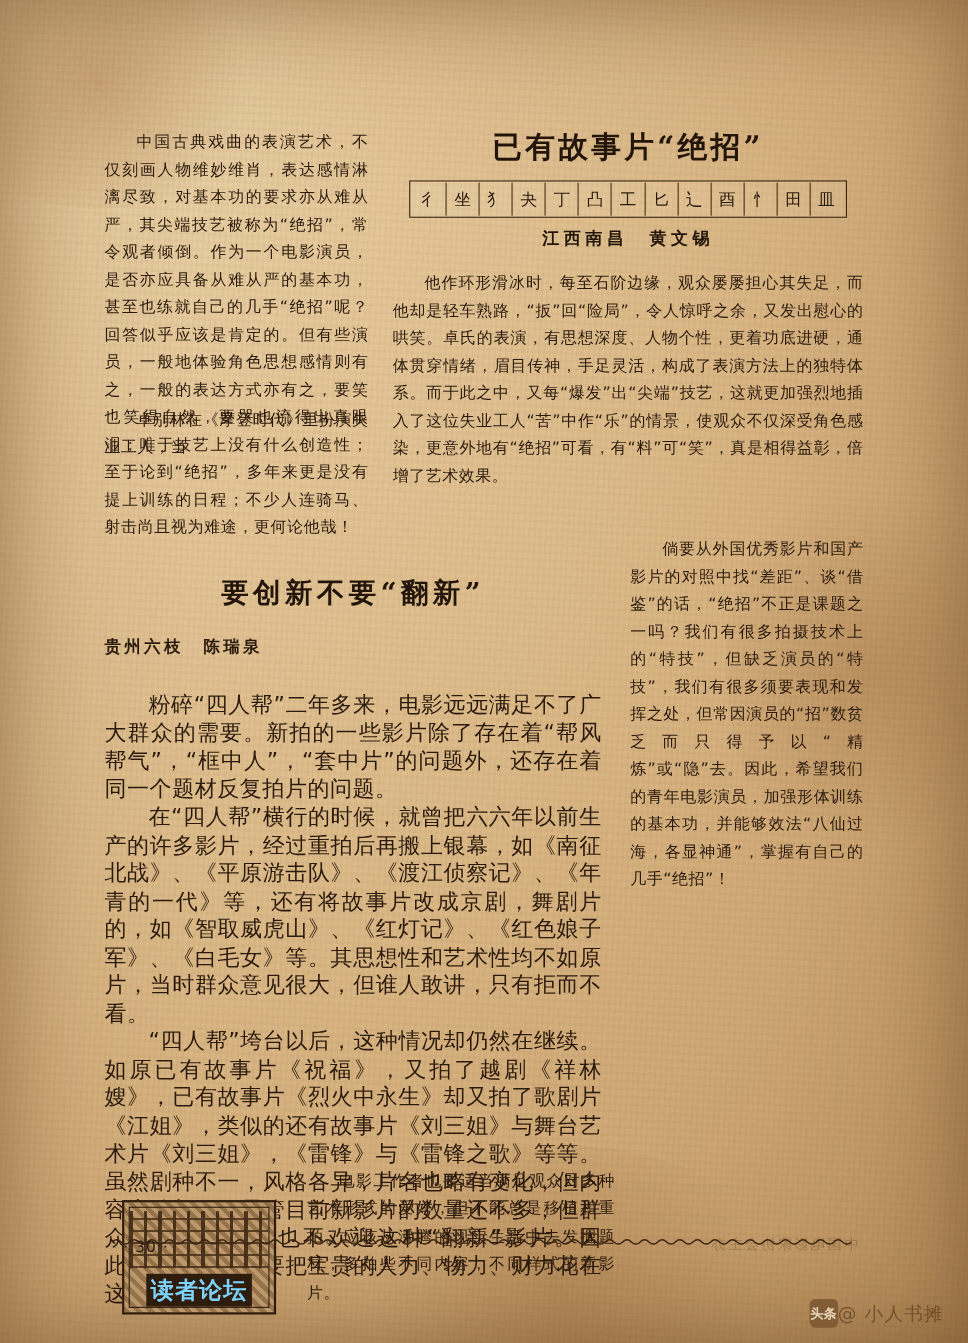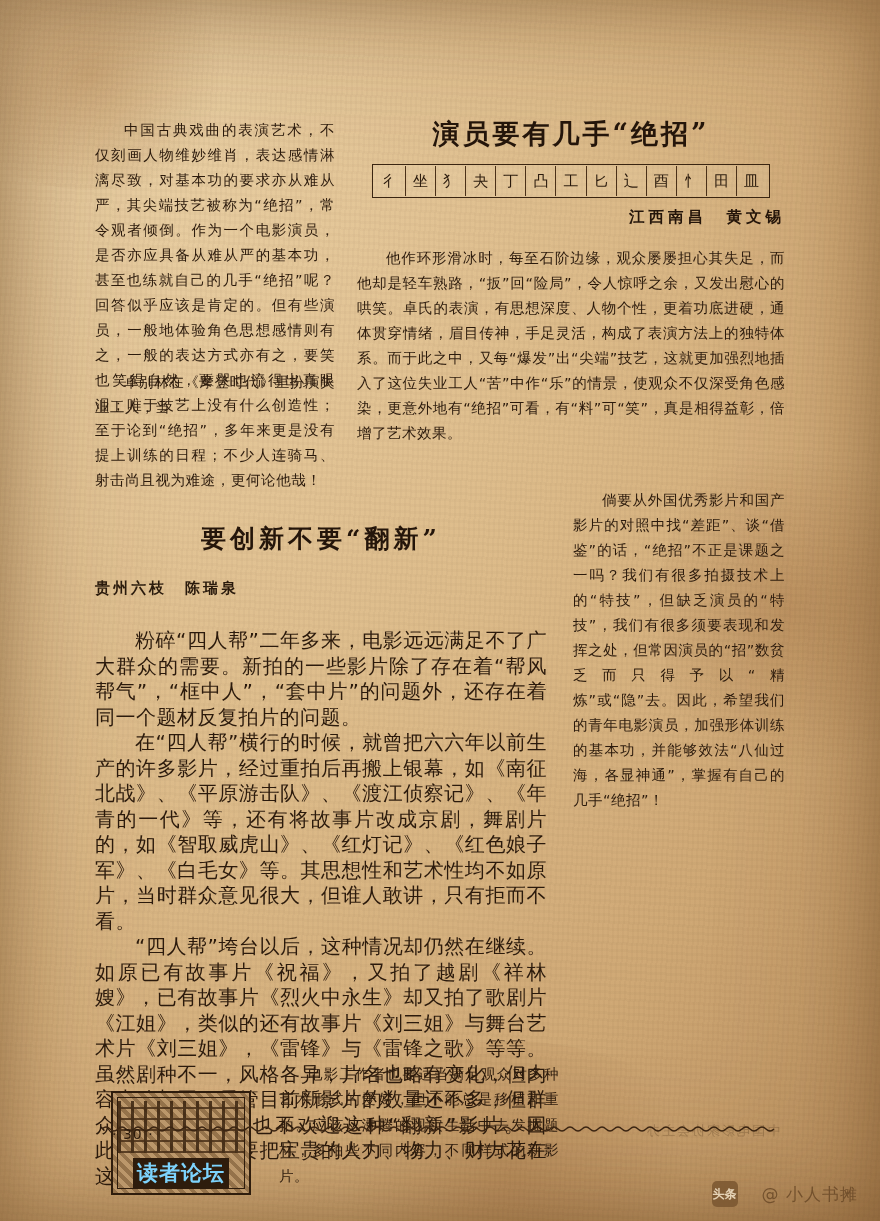--- a/index.html
+++ b/index.html
@@ -112,21 +112,20 @@
     height: 30px;
     overflow: hidden;
   }
   .deco-cell:last-child { border-right: none; }
   #byline-top {
     margin-top: 9px;
     font-size: 15.5px;
     letter-spacing: 4px;
     font-weight: bold;
     color: #24150a;
-    text-align: right;
   }
   
   #flow-right {
     position: absolute;
     left: 262px;
     top: 128px;
     width: 428px;
     font-size: 14.5px;
     line-height: 25px;
     text-align: justify;
@@ -282,21 +281,21 @@
     transform: scaleX(-1);
     pointer-events: none;
   }
   
   #watermark {
     position: absolute;
     right: 22px;
     bottom: 14px;
     display: flex;
     align-items: center;
-    gap: 24px;
+    gap: 0;
     color: #6b4a28;
     font-size: 17px;
     opacity: .85;
   }
   #wm-logo {
     width: 26px;
     height: 26px;
     border-radius: 5px;
     background: #7a5630;
     color: #efe0c6;
@@ -318,21 +317,21 @@
   <div class="stain" style="left:300px;bottom:-80px;width:420px;height:260px;background:radial-gradient(circle,rgba(150,100,50,0.20),rgba(150,100,50,0) 70%);"></div>
   <div id="vignette"></div>
 
   <div id="content" class="cjk">
 
     <div id="top-area">
 
       <div id="intro-block">中国古典戏曲的表演艺术，不仅刻画人物维妙维肖，表达感情淋漓尽致，对基本功的要求亦从难从严，其尖端技艺被称为“绝招”，常令观者倾倒。作为一个电影演员，是否亦应具备从难从严的基本功，甚至也练就自己的几手“绝招”呢？回答似乎应该是肯定的。但有些演员，一般地体验角色思想感情则有之，一般的表达方式亦有之，要笑也笑得自然，要哭也流得出真眼泪；唯于技艺上没有什么创造性；至于论到“绝招”，多年来更是没有提上训练的日程；不少人连骑马、射击尚且视为难途，更何论他哉！</div>
 
       <div id="headline-wrap">
-        <div id="headline">演员要有几手“绝招”</div>
+        <div id="headline">已有故事片“绝招”</div>
 
         <div id="deco-band">
           <span class="deco-cell">彳</span>
           <span class="deco-cell">坐</span>
           <span class="deco-cell">犭</span>
           <span class="deco-cell">夬</span>
           <span class="deco-cell">丁</span>
           <span class="deco-cell">凸</span>
           <span class="deco-cell">工</span>
           <span class="deco-cell">匕</span>

